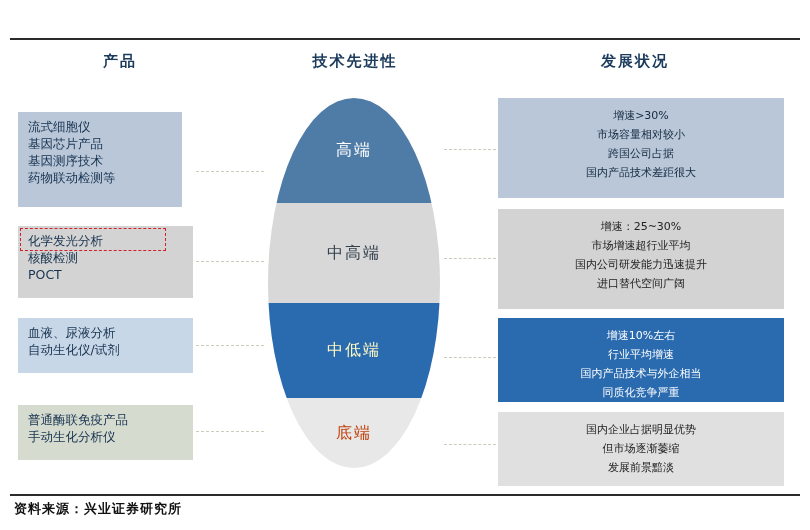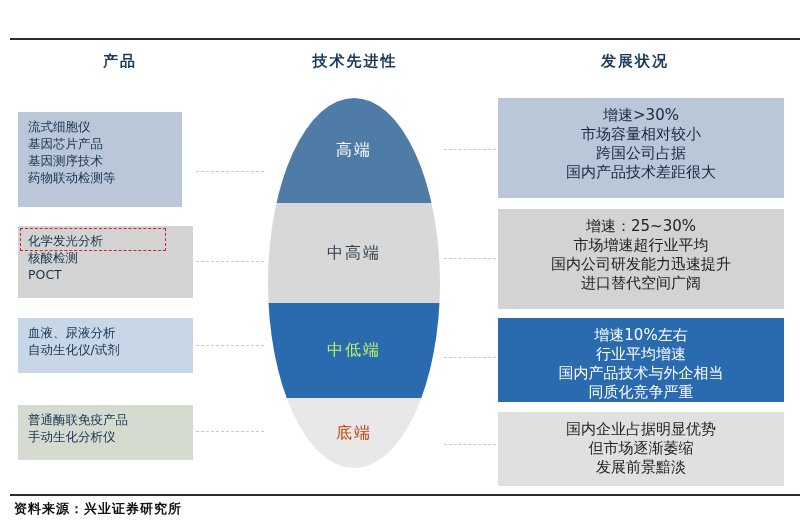--- a/index.html
+++ b/index.html
@@ -107,29 +107,29 @@
     width: 100%;
     display: flex;
     align-items: center;
     justify-content: center;
     font-size: 16px;
     letter-spacing: 2px;
     font-family: "DejaVu Sans", "Liberation Sans", sans-serif;
   }
   #seg0 { top: 0px;   height: 105px; background: #4f7ba7; color: #ffffff; }
   #seg1 { top: 105px; height: 100px; background: #d8d8d8; color: #33404d; }
-  #seg2 { top: 205px; height: 95px;  background: #2a6bb0; color: #bef264; }
+  #seg2 { top: 205px; height: 95px;  background: #2a6bb0; color: #fef9c3; }
   #seg3 { top: 300px; height: 70px;  background: #e8e8e8; color: #c2410c; }
 
   
   .stat-box {
     position: absolute;
     box-sizing: border-box;
     padding: 8px 6px;
-    font-size: 15px;
+    font-size: 11px;
     line-height: 19px;
     text-align: center;
     font-family: "DejaVu Sans", "Liberation Sans", sans-serif;
   }
   .stat-box .ln { display: block; white-space: nowrap; }
   .sb-blue  { background: #b9c7d9; color: #14293f; }
   .sb-gray  { background: #d3d3d3; color: #222222; }
   .sb-blue2 { background: #2a6bb0; color: #ffffff; }
   .sb-gray2 { background: #e0e0e0; color: #222222; }
 

